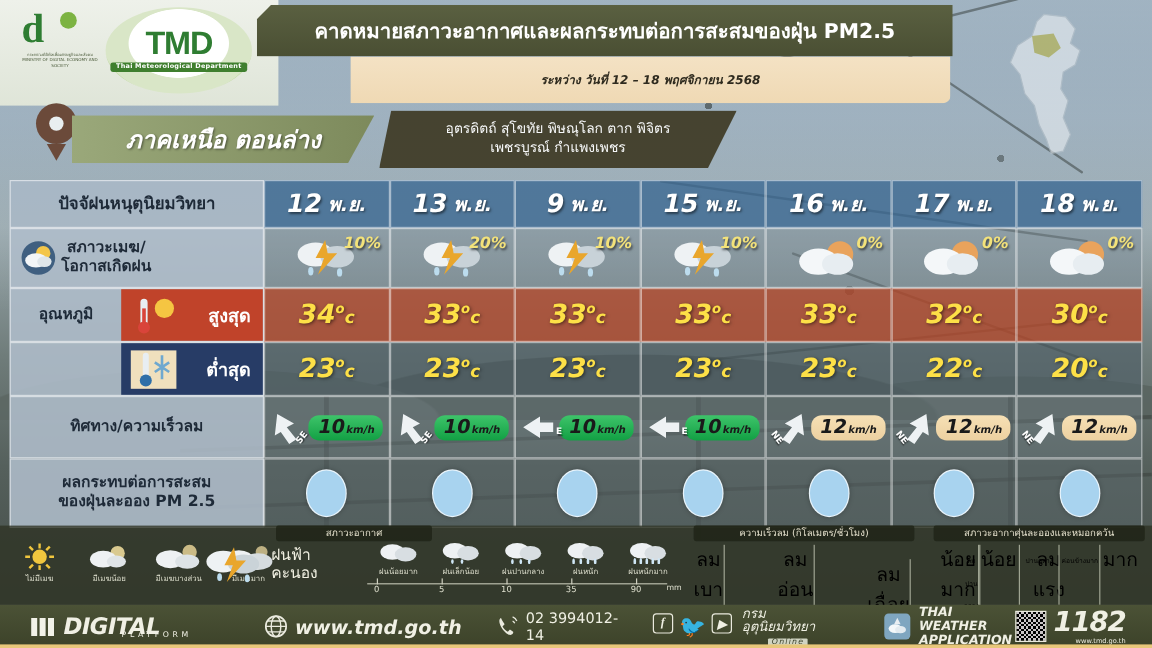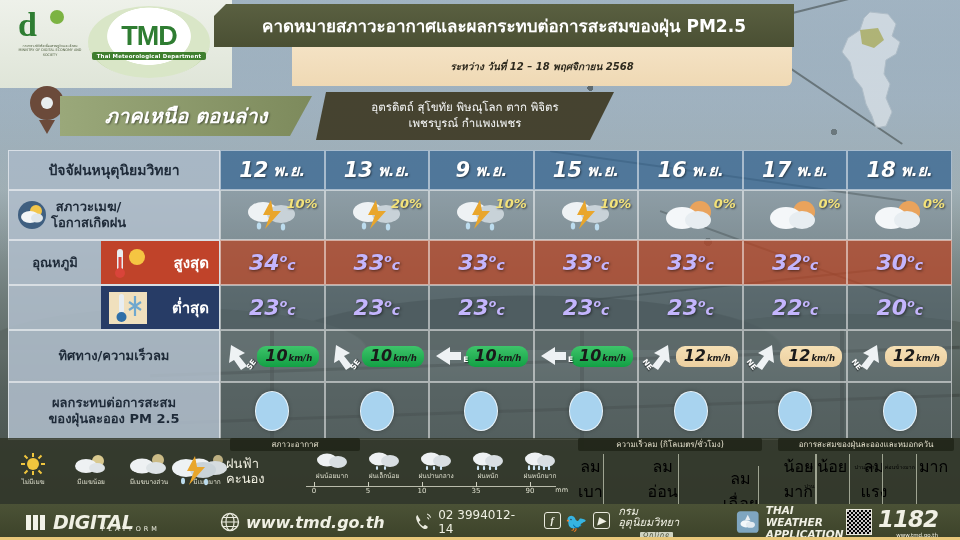--- a/index.html
+++ b/index.html
@@ -172,21 +172,21 @@
     position: absolute; right: 6px; top: 5px; font-size: 13px; font-weight: 900;
     font-style: italic; color: #f3e27a; text-shadow: 1px 1px 2px rgba(0,0,0,.6);
   }
 
   
   .r-tmax { height: 45px; }
   .r-tmax .cell { background: rgba(177,74,46,.82); }
   .r-tmin { height: 45px; }
   .r-tmin .cell { background: rgba(78,94,102,.62); }
   .temp {
-    font-size: 22px; font-weight: 700; font-style: italic; color: #c4b5fd;
+    font-size: 22px; font-weight: 700; font-style: italic; color: #fde047;
     text-shadow: 1px 1px 3px rgba(0,0,0,.55);
   }
   .temp sup { font-size: 11px; vertical-align: super; }
   .temp .u { font-size: 14px; }
 
   .lab-temp { flex-direction: row; padding: 0; }
   .lab-temp .txt { width: 92px; text-align: center; font-size: 13px; }
   .tchip {
     width: 118px; height: 100%; display: flex; align-items: center;
     justify-content: flex-end; padding-right: 10px; color: #fff;
@@ -825,21 +825,21 @@
         <span class="tick" style="left:94px"></span>
           <span class="tnum" style="left:94px">10</span>
         <span class="tick" style="left:141px"></span>
           <span class="tnum" style="left:141px">20</span>
         <span class="tick" style="left:188px"></span>
           <span class="tnum" style="left:188px">30</span>
         <span class="unit">Km/h</span>
       </div>
     </div>
 
-    <div class="lg-title" style="left:778px;width:176px;">อการสะสมของฝุ่นละอองและหมอกควัน</div>
+    <div class="lg-title" style="left:778px;width:176px;">สภาวะอากาศุ่นละอองและหมอกควัน</div>
     <div class="lg-box" style="left:782px;top:16px;">
       <div style="display:flex;width:168px;">
         <div style="flex:1;text-align:center;border-right:1px solid #9fa492;"><span class="cap">น้อยมาก</span></div>
         <div style="flex:1;text-align:center;border-right:1px solid #9fa492;"><span class="cap">น้อย</span></div>
         <div style="flex:1;text-align:center;border-right:1px solid #9fa492;"><span class="cap" style="font-size:5.5px">ปานกลาง</span></div>
         <div style="flex:1;text-align:center;border-right:1px solid #9fa492;"><span class="cap" style="font-size:5.5px">ค่อนข้างมาก</span></div>
         <div style="flex:1;text-align:center;"><span class="cap">มาก</span></div>
       </div>
       <div class="pm-dots" style="margin-top:3px;justify-content:space-between;width:168px;">
         <span class="d" style="background:#7fb8da"></span>

